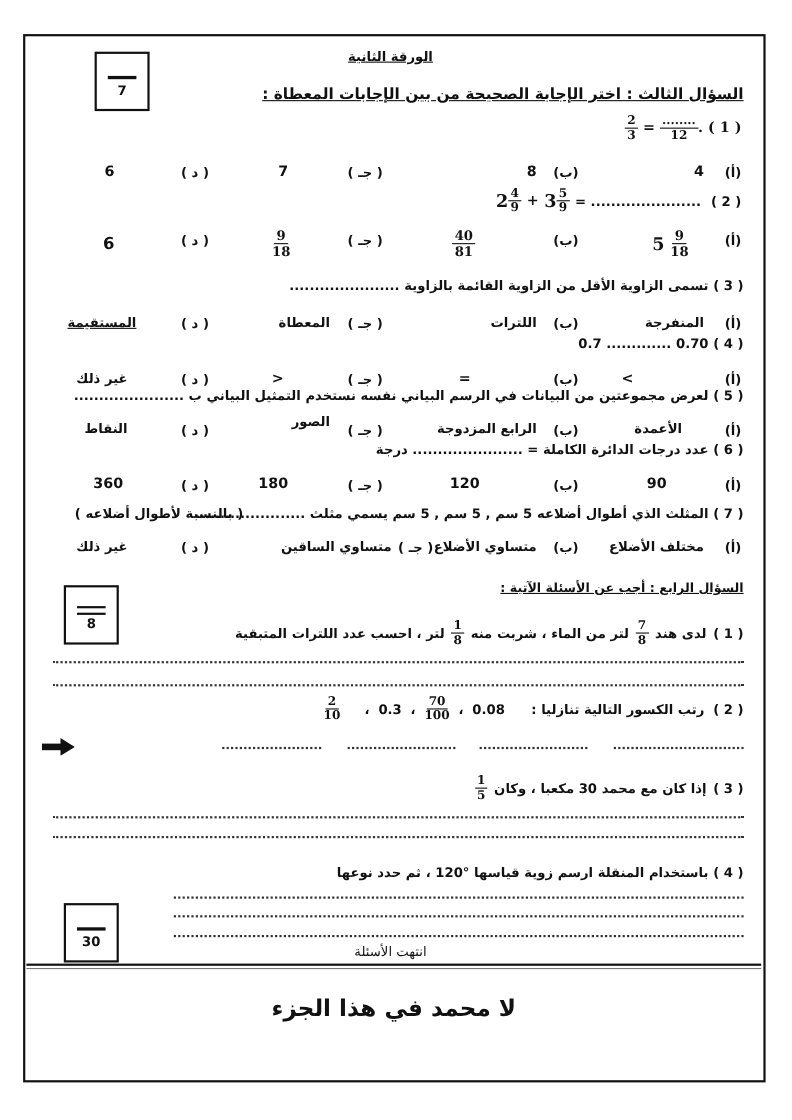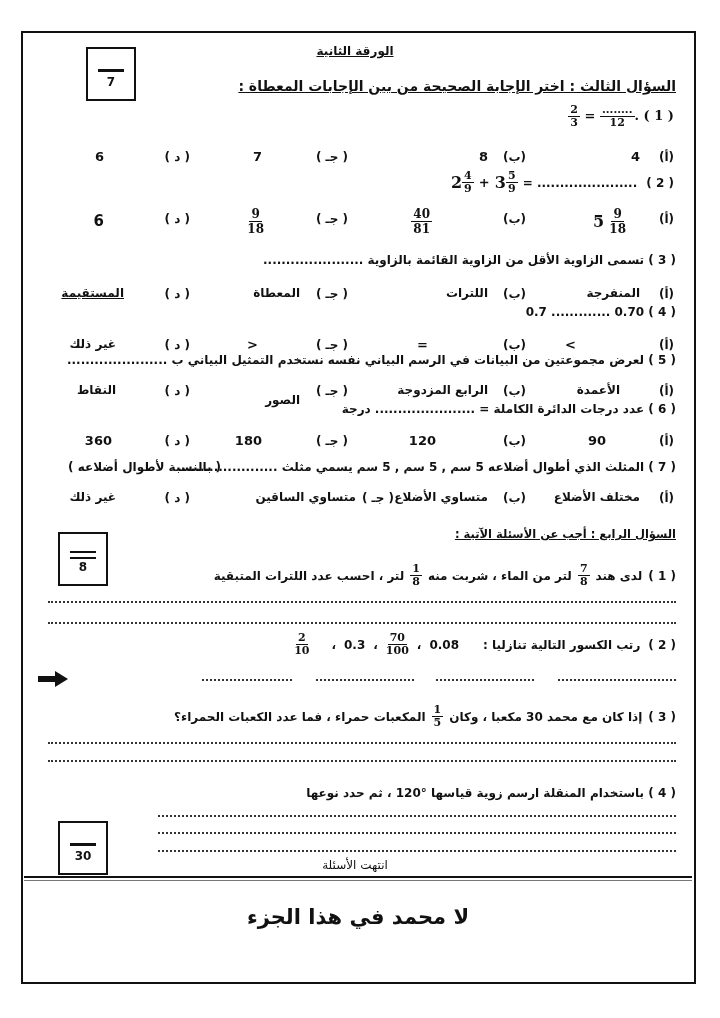--- a/index.html
+++ b/index.html
@@ -129,21 +129,21 @@
 
 <div class="abs t rtl" style="right:44px; top:353px;">
   <span>( 5 )</span>
   <span>لعرض مجموعتين من البيانات في الرسم البياني نفسه نستخدم التمثيل البياني ب ......................</span>
 </div>
 <div class="opt" style="right:46px; top:384px;">(أ)</div>
 <div class="val" style="right:100px; top:383px; font-size:12px;">الأعمدة</div>
 <div class="opt" style="right:194px; top:384px;">(ب)</div>
 <div class="val" style="right:232px; top:383px; font-size:12px;">الرابع المزدوجة</div>
 <div class="opt" style="right:372px; top:384px;">( جـ )</div>
-<div class="val" style="right:420px; top:393px; font-size:12px;">الصور</div>
+<div class="val" style="right:420px; top:376px; font-size:12px;">الصور</div>
 <div class="opt" style="right:530px; top:384px;">( د )</div>
 <div class="val" style="right:604px; top:383px; font-size:12px;">النقاط</div>
 
 <div class="abs t rtl" style="right:44px; top:402px;">
   <span>( 6 )</span>
   <span>عدد درجات الدائرة الكاملة = ...................... درجة</span>
 </div>
 <div class="opt" style="right:46px; top:434px;">(أ)</div>
 <div class="val" style="right:114px; top:433px;text-align:right;">90</div>
 <div class="opt" style="right:194px; top:434px;">(ب)</div>
@@ -219,21 +219,20 @@
   <polygon points="17,0 30,8 17,16" fill="#111"></polygon>
 </svg>
 
 <div class="abs t rtl" style="right:44px; top:704px; display:flex; align-items:center; gap:6px;">
   <span>( 3 )</span>
   <span>إذا كان مع محمد 30 مكعبا ، وكان</span>
   <span class="frac">
       <span class="n">1</span>
       <span>5</span>
     </span>
-  <span>المكعبات حمراء ، فما عدد الكعبات الحمراء؟</span>
 </div>
 <div class="dots" style="left:48px; right:44px; top:742px;"></div>
 <div class="dots" style="left:48px; right:44px; top:760px;"></div>
 
 <div class="abs t rtl" style="right:44px; top:786px;">
   <span>( 4 )</span>
   <span>باستخدام المنقلة ارسم زوية  قياسها °120  ،  ثم حدد نوعها</span>
 </div>
 <div class="dots" style="left:158px; right:44px; top:815px;"></div>
 <div class="dots" style="left:158px; right:44px; top:832px;"></div>

